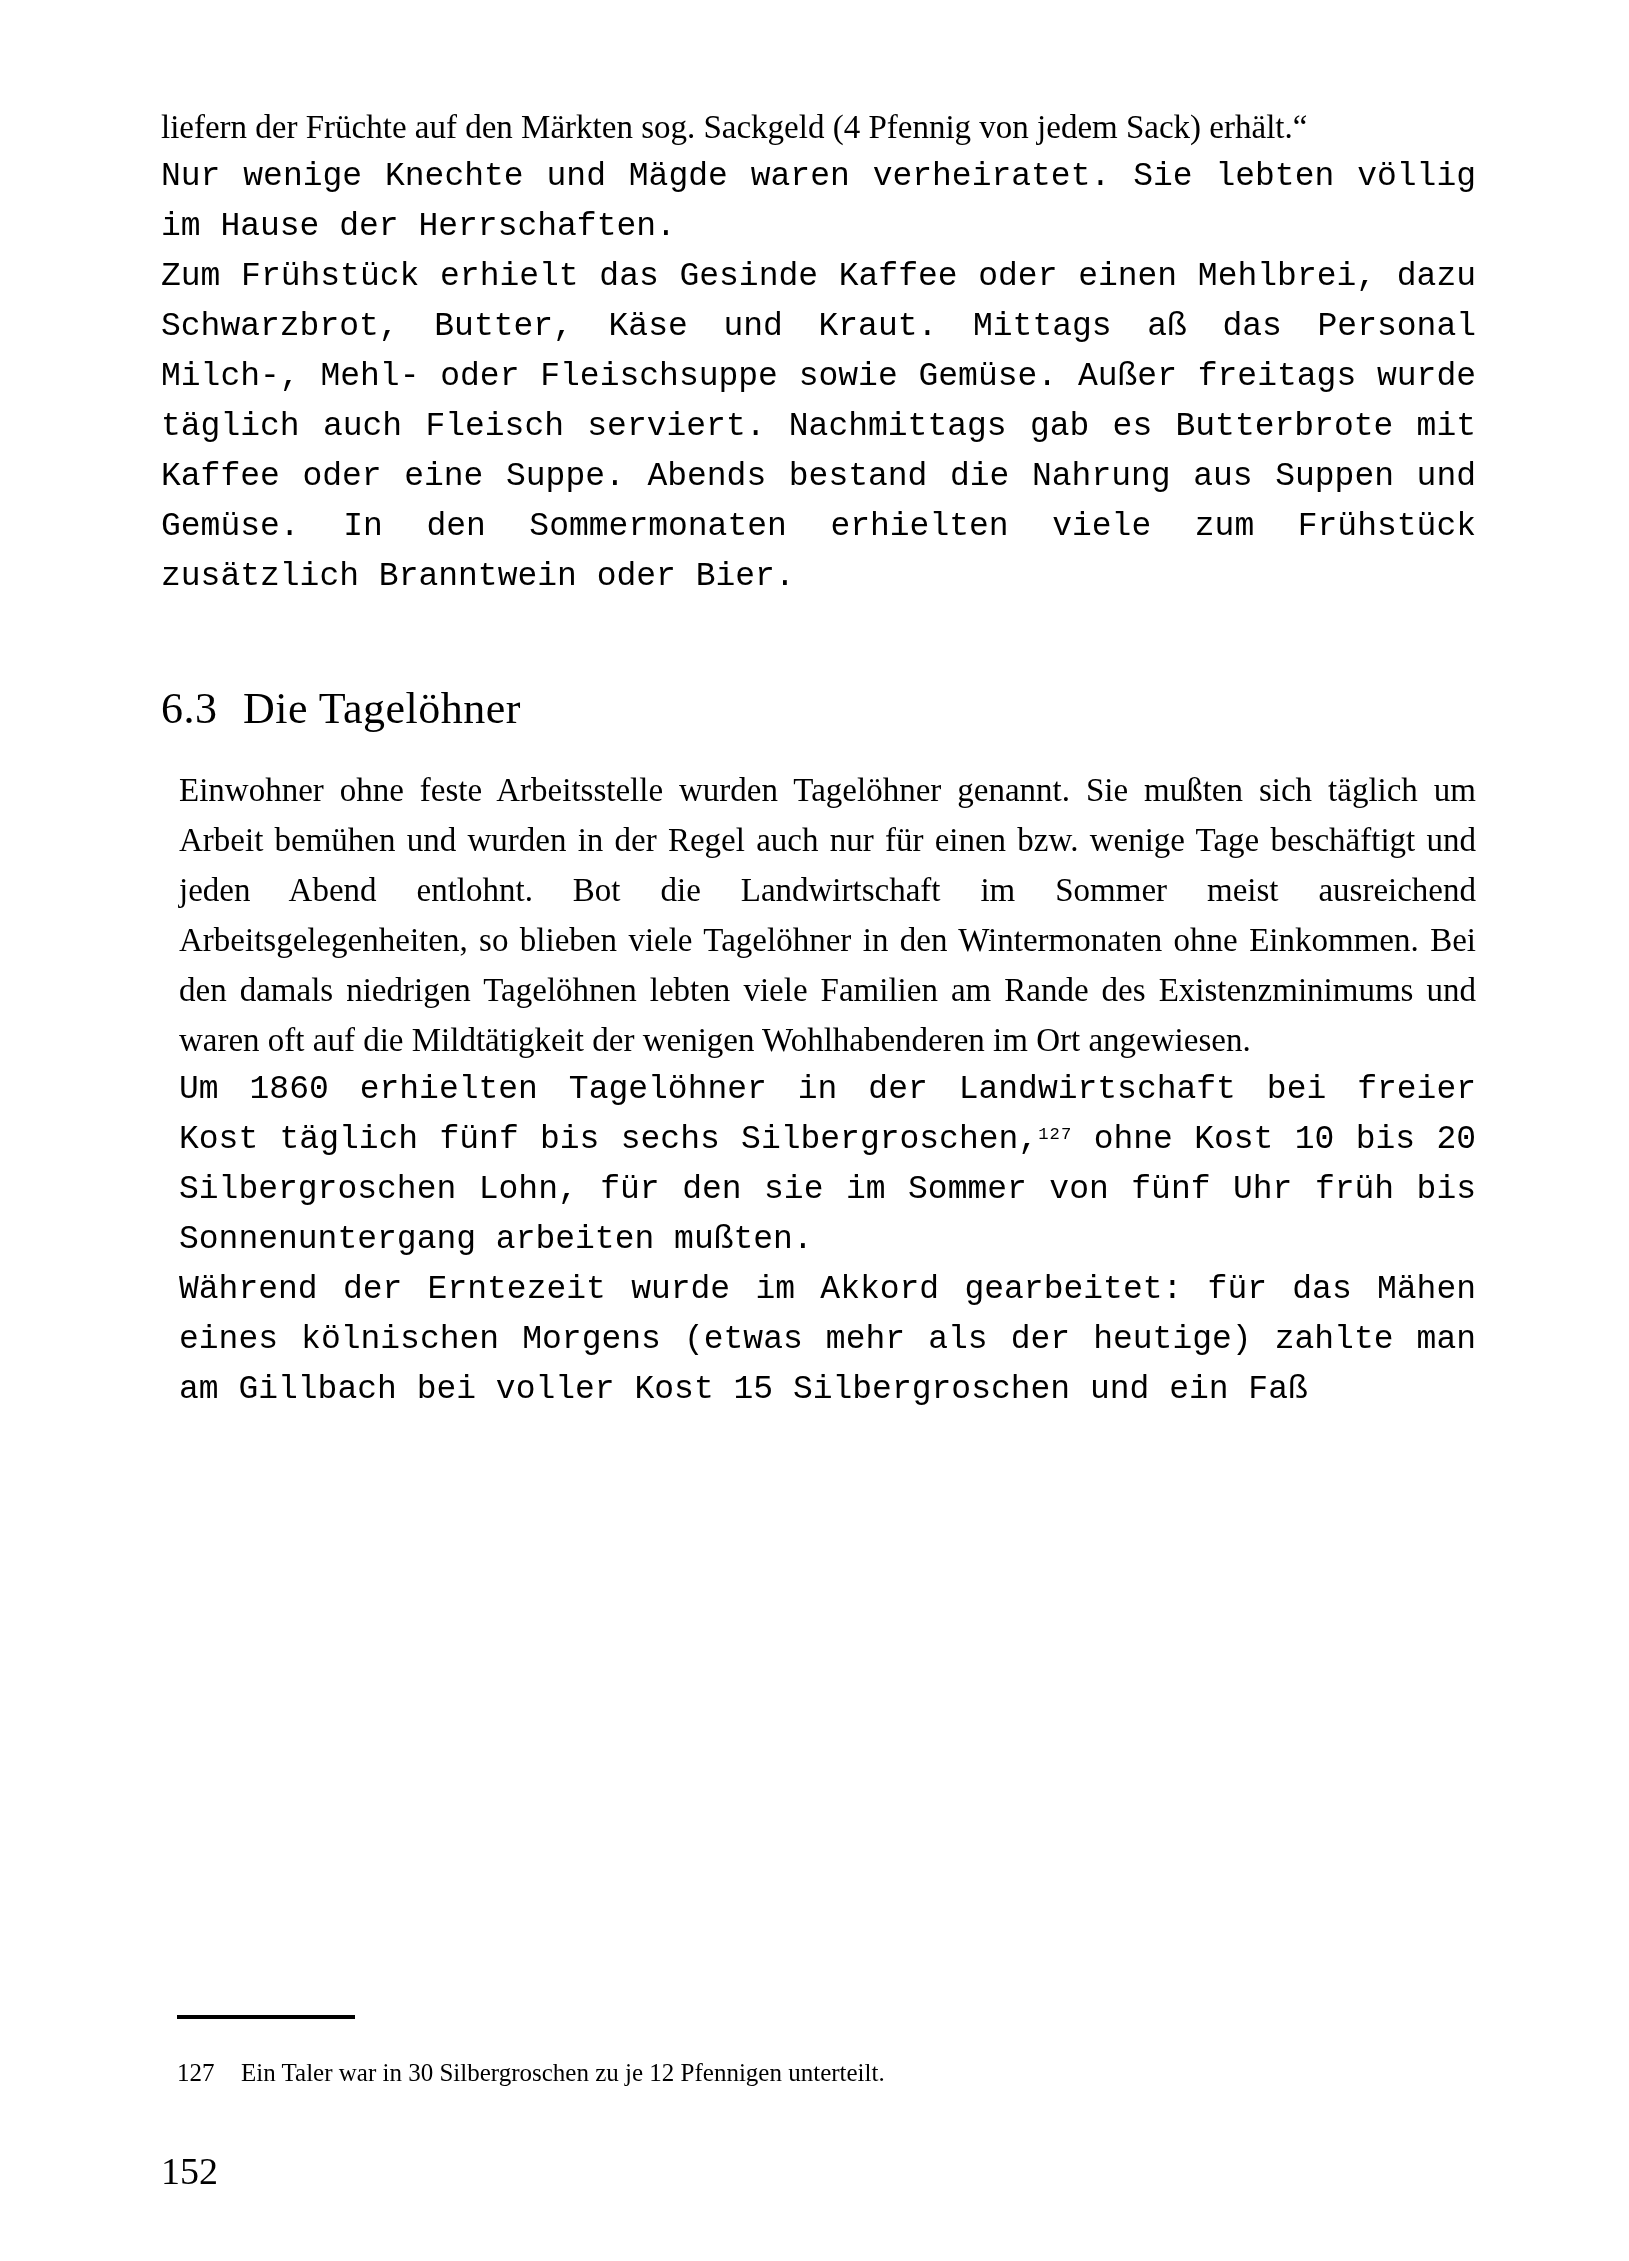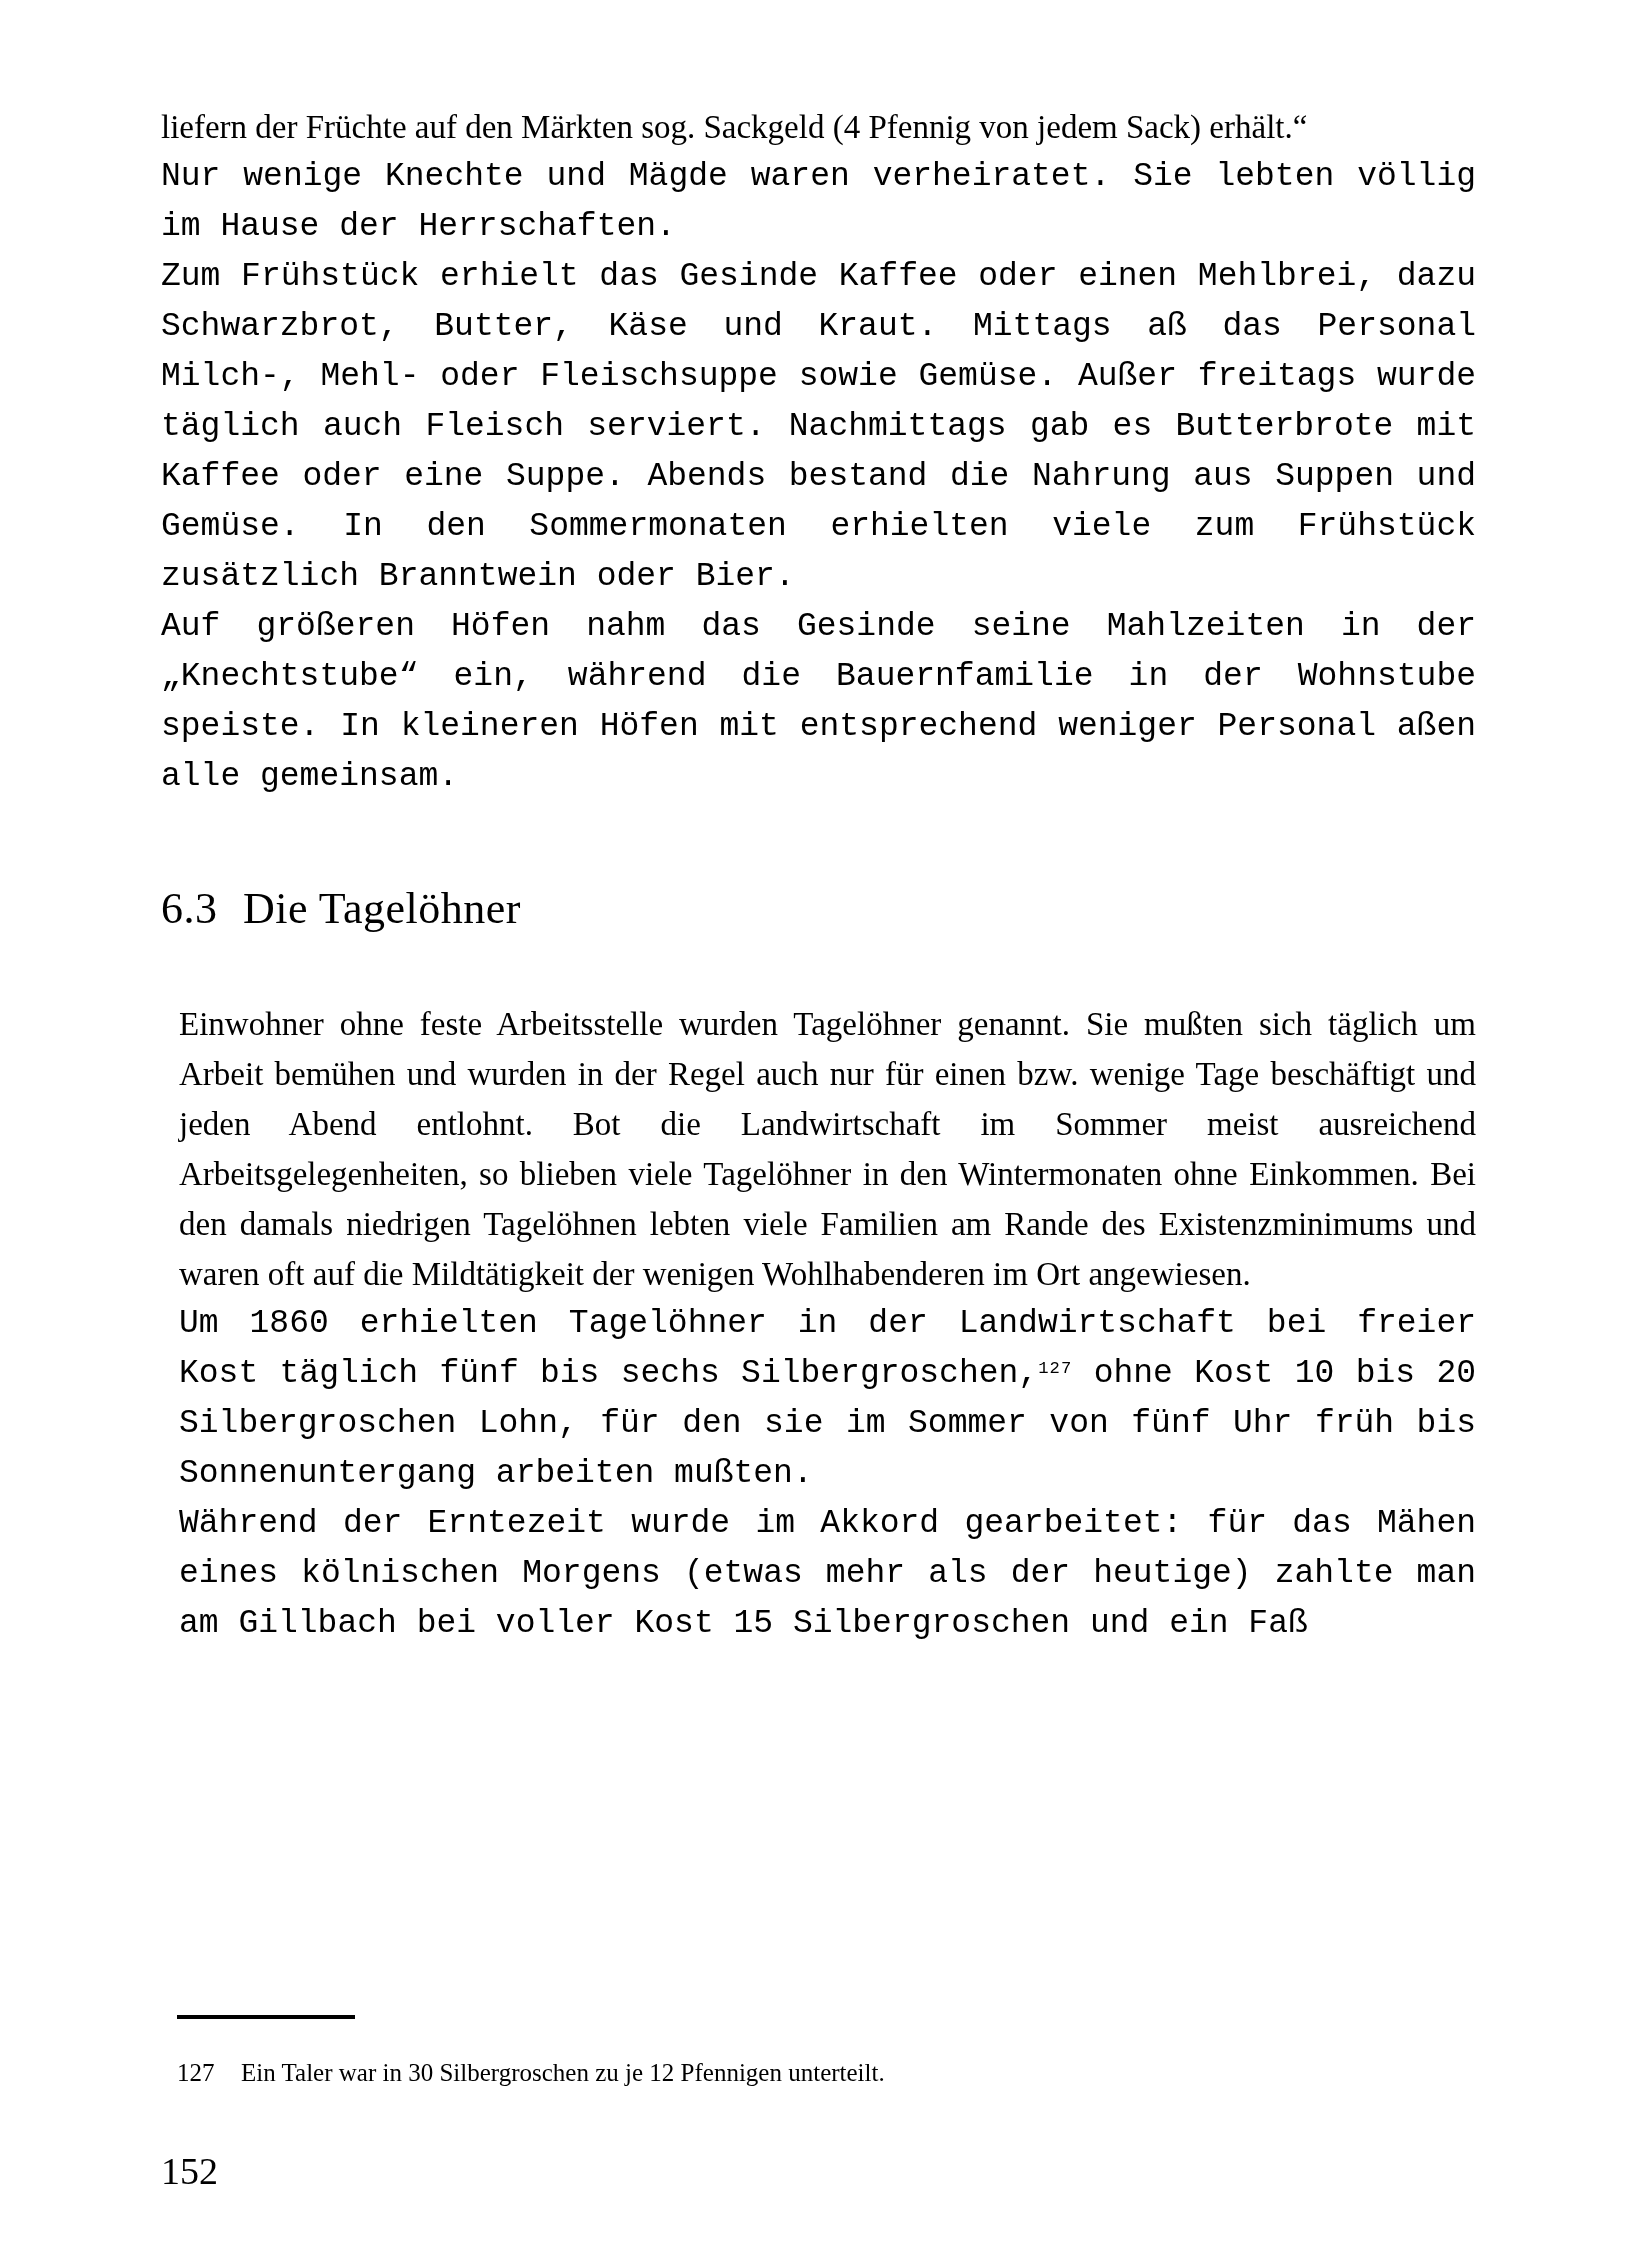--- a/index.html
+++ b/index.html
@@ -67,21 +67,21 @@
     margin: 0;
     font-size: 44px;
     line-height: 54px;
     font-weight: normal;
     text-align: left;
     letter-spacing: 0.5px;
   }
 
   .heading-wrap {
     margin-top: 80px;
-    margin-bottom: 63px;
+    margin-bottom: 29px;
   }
 
   .heading-num {
     display: inline-block;
     min-width: 82px;
   }
 
   
   .footnote-area {
     position: absolute;
@@ -126,21 +126,20 @@
 <div class="page">
 
   <div class="textblock">
 
     <p class="para tight">liefern der Früchte auf den Märkten sog. Sackgeld (4 Pfennig von jedem Sack) erhält.“</p>
 
     <p class="para tight">Nur wenige Knechte und Mägde waren verheiratet. Sie lebten völlig im Hause der Herrschaften.</p>
 
     <p class="para tight">Zum Frühstück erhielt das Gesinde Kaffee oder einen Mehlbrei, dazu Schwarzbrot, Butter, Käse und Kraut. Mittags aß das Personal Milch-, Mehl- oder Fleischsuppe sowie Gemüse. Außer freitags wurde täglich auch Fleisch serviert. Nachmittags gab es Butterbrote mit Kaffee oder eine Suppe. Abends bestand die Nahrung aus Suppen und Gemüse. In den Sommermonaten erhielten viele zum Frühstück zusätzlich Branntwein oder Bier.</p>
 
-    <p class="para tight">Auf größeren Höfen nahm das Gesinde seine Mahlzeiten in der „Knechtstube“ ein, während die Bauernfamilie in der Wohnstube speiste. In kleineren Höfen mit entsprechend weniger Personal aßen alle gemeinsam.</p>
 
     <div class="heading-wrap">
       <h2 class="section-heading"><span class="heading-num">6.3</span><span>Die Tagelöhner</span></h2>
     </div>
 
     <p class="para justify-all">Einwohner ohne feste Arbeitsstelle wurden Tagelöhner genannt. Sie mußten sich täglich um Arbeit bemühen und wurden in der Regel auch nur für einen bzw. wenige Tage beschäftigt und jeden Abend entlohnt. Bot die Landwirtschaft im Sommer meist ausreichend Arbeitsgelegenheiten, so blieben viele Tagelöhner in den Wintermonaten ohne Einkommen. Bei den damals niedrigen Tagelöhnen lebten viele Familien am Rande des Existenzminimums und waren oft auf die Mildtätigkeit der wenigen Wohlhabenderen im Ort angewiesen.</p>
 
     <p class="para justify-all"><span>Um 1860 erhielten Tagelöhner in der Landwirtschaft bei freier Kost täglich fünf bis sechs Silbergroschen,</span><sup class="fnref">127</sup><span> ohne Kost 10 bis 20 Silbergroschen Lohn, für den sie im Sommer von fünf Uhr früh bis Sonnenuntergang arbeiten mußten.</span></p>
 
     <p class="para justify-all">Während der Erntezeit wurde im Akkord gearbeitet: für das Mähen eines kölnischen Morgens (etwas mehr als der heutige) zahlte man am Gillbach bei voller Kost 15 Silbergroschen und ein Faß</p>

